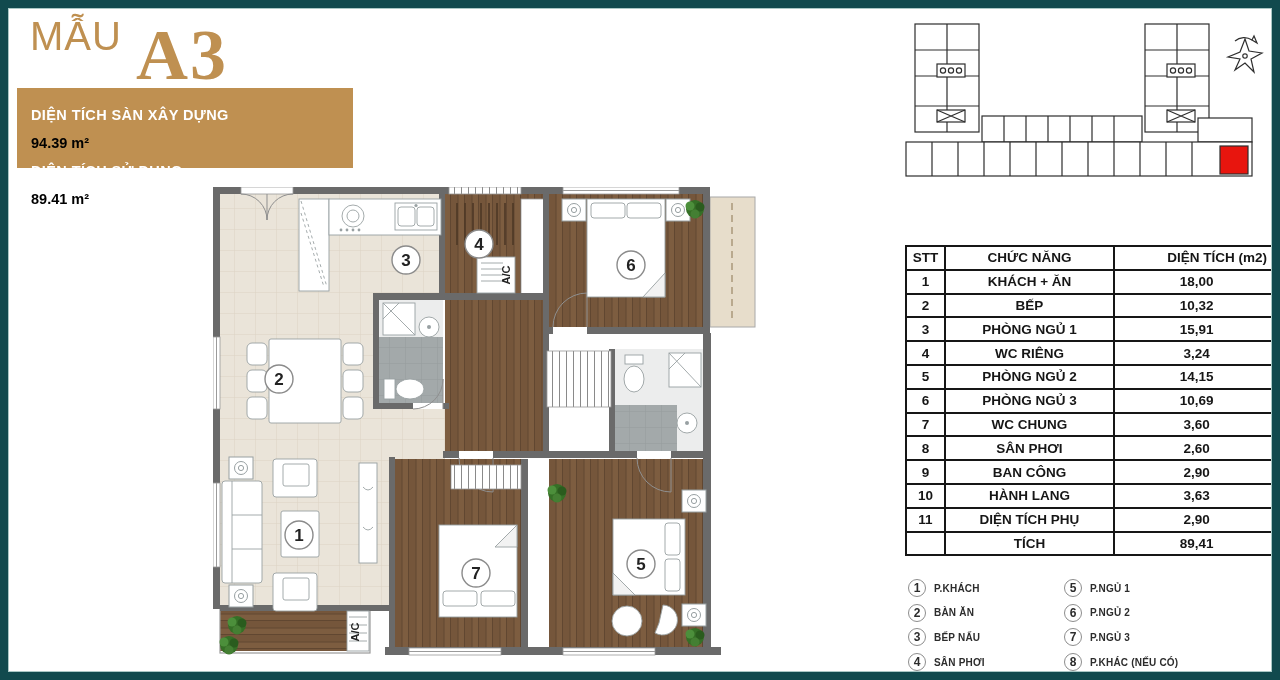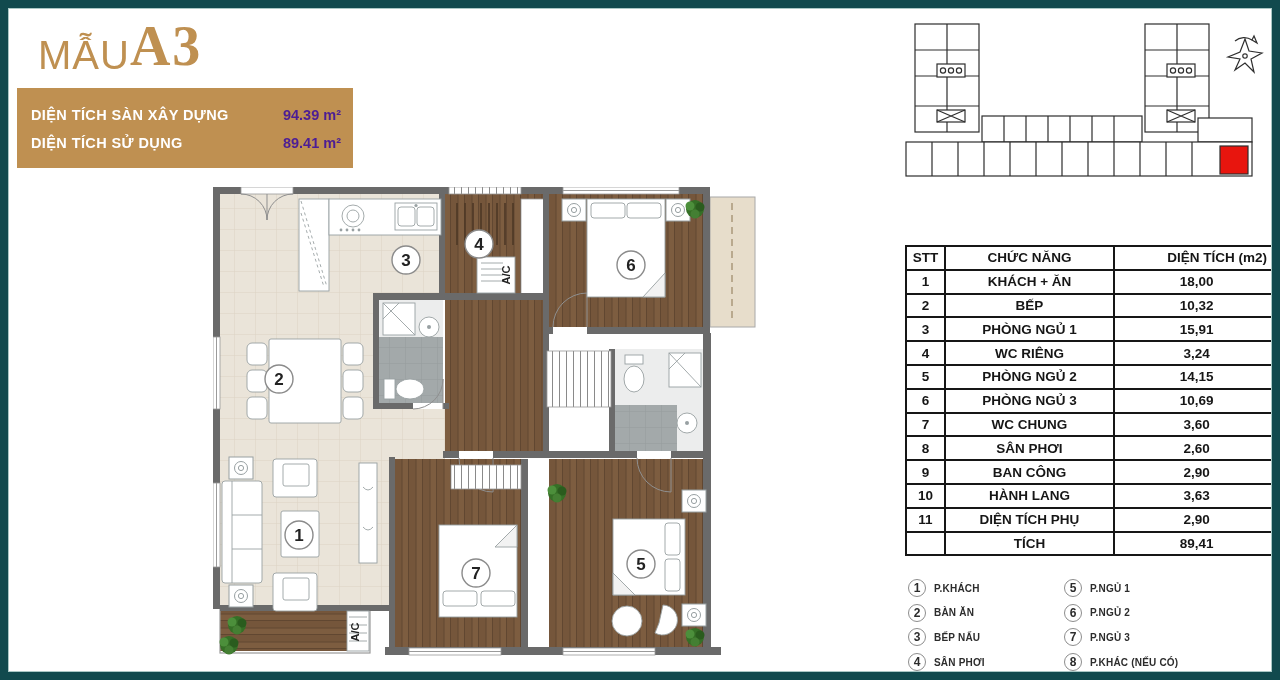--- a/index.html
+++ b/index.html
@@ -2,30 +2,30 @@
 <html><head>
 <meta charset="utf-8">
 <style>
   html,body{margin:0;padding:0;background:#e8e8e8;}
   .page{position:relative;width:1280px;height:680px;background:#ffffff;overflow:hidden;
         font-family:"Liberation Sans","DejaVu Sans",sans-serif;}
   .frame{position:absolute;inset:0;border:8px solid #114a4e;pointer-events:none;z-index:50;}
   .frame::after{content:"";position:absolute;inset:0;border:1px solid #a9c8c6;}
 
   
-  .title{position:absolute;left:30px;top:14px;display:flex;align-items:flex-end;color:#bf9051;margin-left:8px;}
+  .title{position:absolute;left:30px;top:14px;display:flex;align-items:flex-start;gap:14px;color:#bf9051;}
   .title .prefix{font-size:40px;font-weight:500;letter-spacing:1px;}
-  .title .model{font-family:"Liberation Serif","DejaVu Serif",serif;font-size:56px;font-weight:700;letter-spacing:2px;}
+  .title .model{font-family:"Liberation Serif","DejaVu Serif",serif;font-size:72px;font-weight:700;letter-spacing:2px;}
 
   
   .area-panel{position:absolute;left:17px;top:88px;width:336px;height:80px;background:#bf9051;
               box-sizing:border-box;padding:13px 12px 0 14px;}
-  .area-row{display:flex;justify-content:space-between;align-items:baseline;line-height:28px;}
+  .area-row{display:flex;justify-content:space-between;align-items:baseline;line-height:28px;flex-direction:column;}
   .area-row .lbl{color:#ffffff;font-size:14.5px;font-weight:700;letter-spacing:.4px;}
-  .area-row .val{color:#4c1d95;font-size:14.5px;font-weight:700;}
+  .area-row .val{color:#000000;font-size:14.5px;font-weight:700;}
 
   
   .area-table{position:absolute;left:905px;top:245px;border-collapse:collapse;table-layout:fixed;}
   .area-table td,.area-table th{border:2px solid #161616;font-size:13.5px;font-weight:700;color:#161616;
       text-align:center;padding:0;height:21.8px;white-space:nowrap;overflow:hidden;}
   .area-table .c1{width:40px;} .area-table .c2{width:186px;} .area-table .c3{width:128px;padding-left:41px;}
 
   
   .legend{position:absolute;left:908px;top:576px;display:grid;
           grid-template-rows:repeat(4,24.6px);grid-auto-flow:column;grid-auto-columns:156px 1fr;column-gap:0;}

